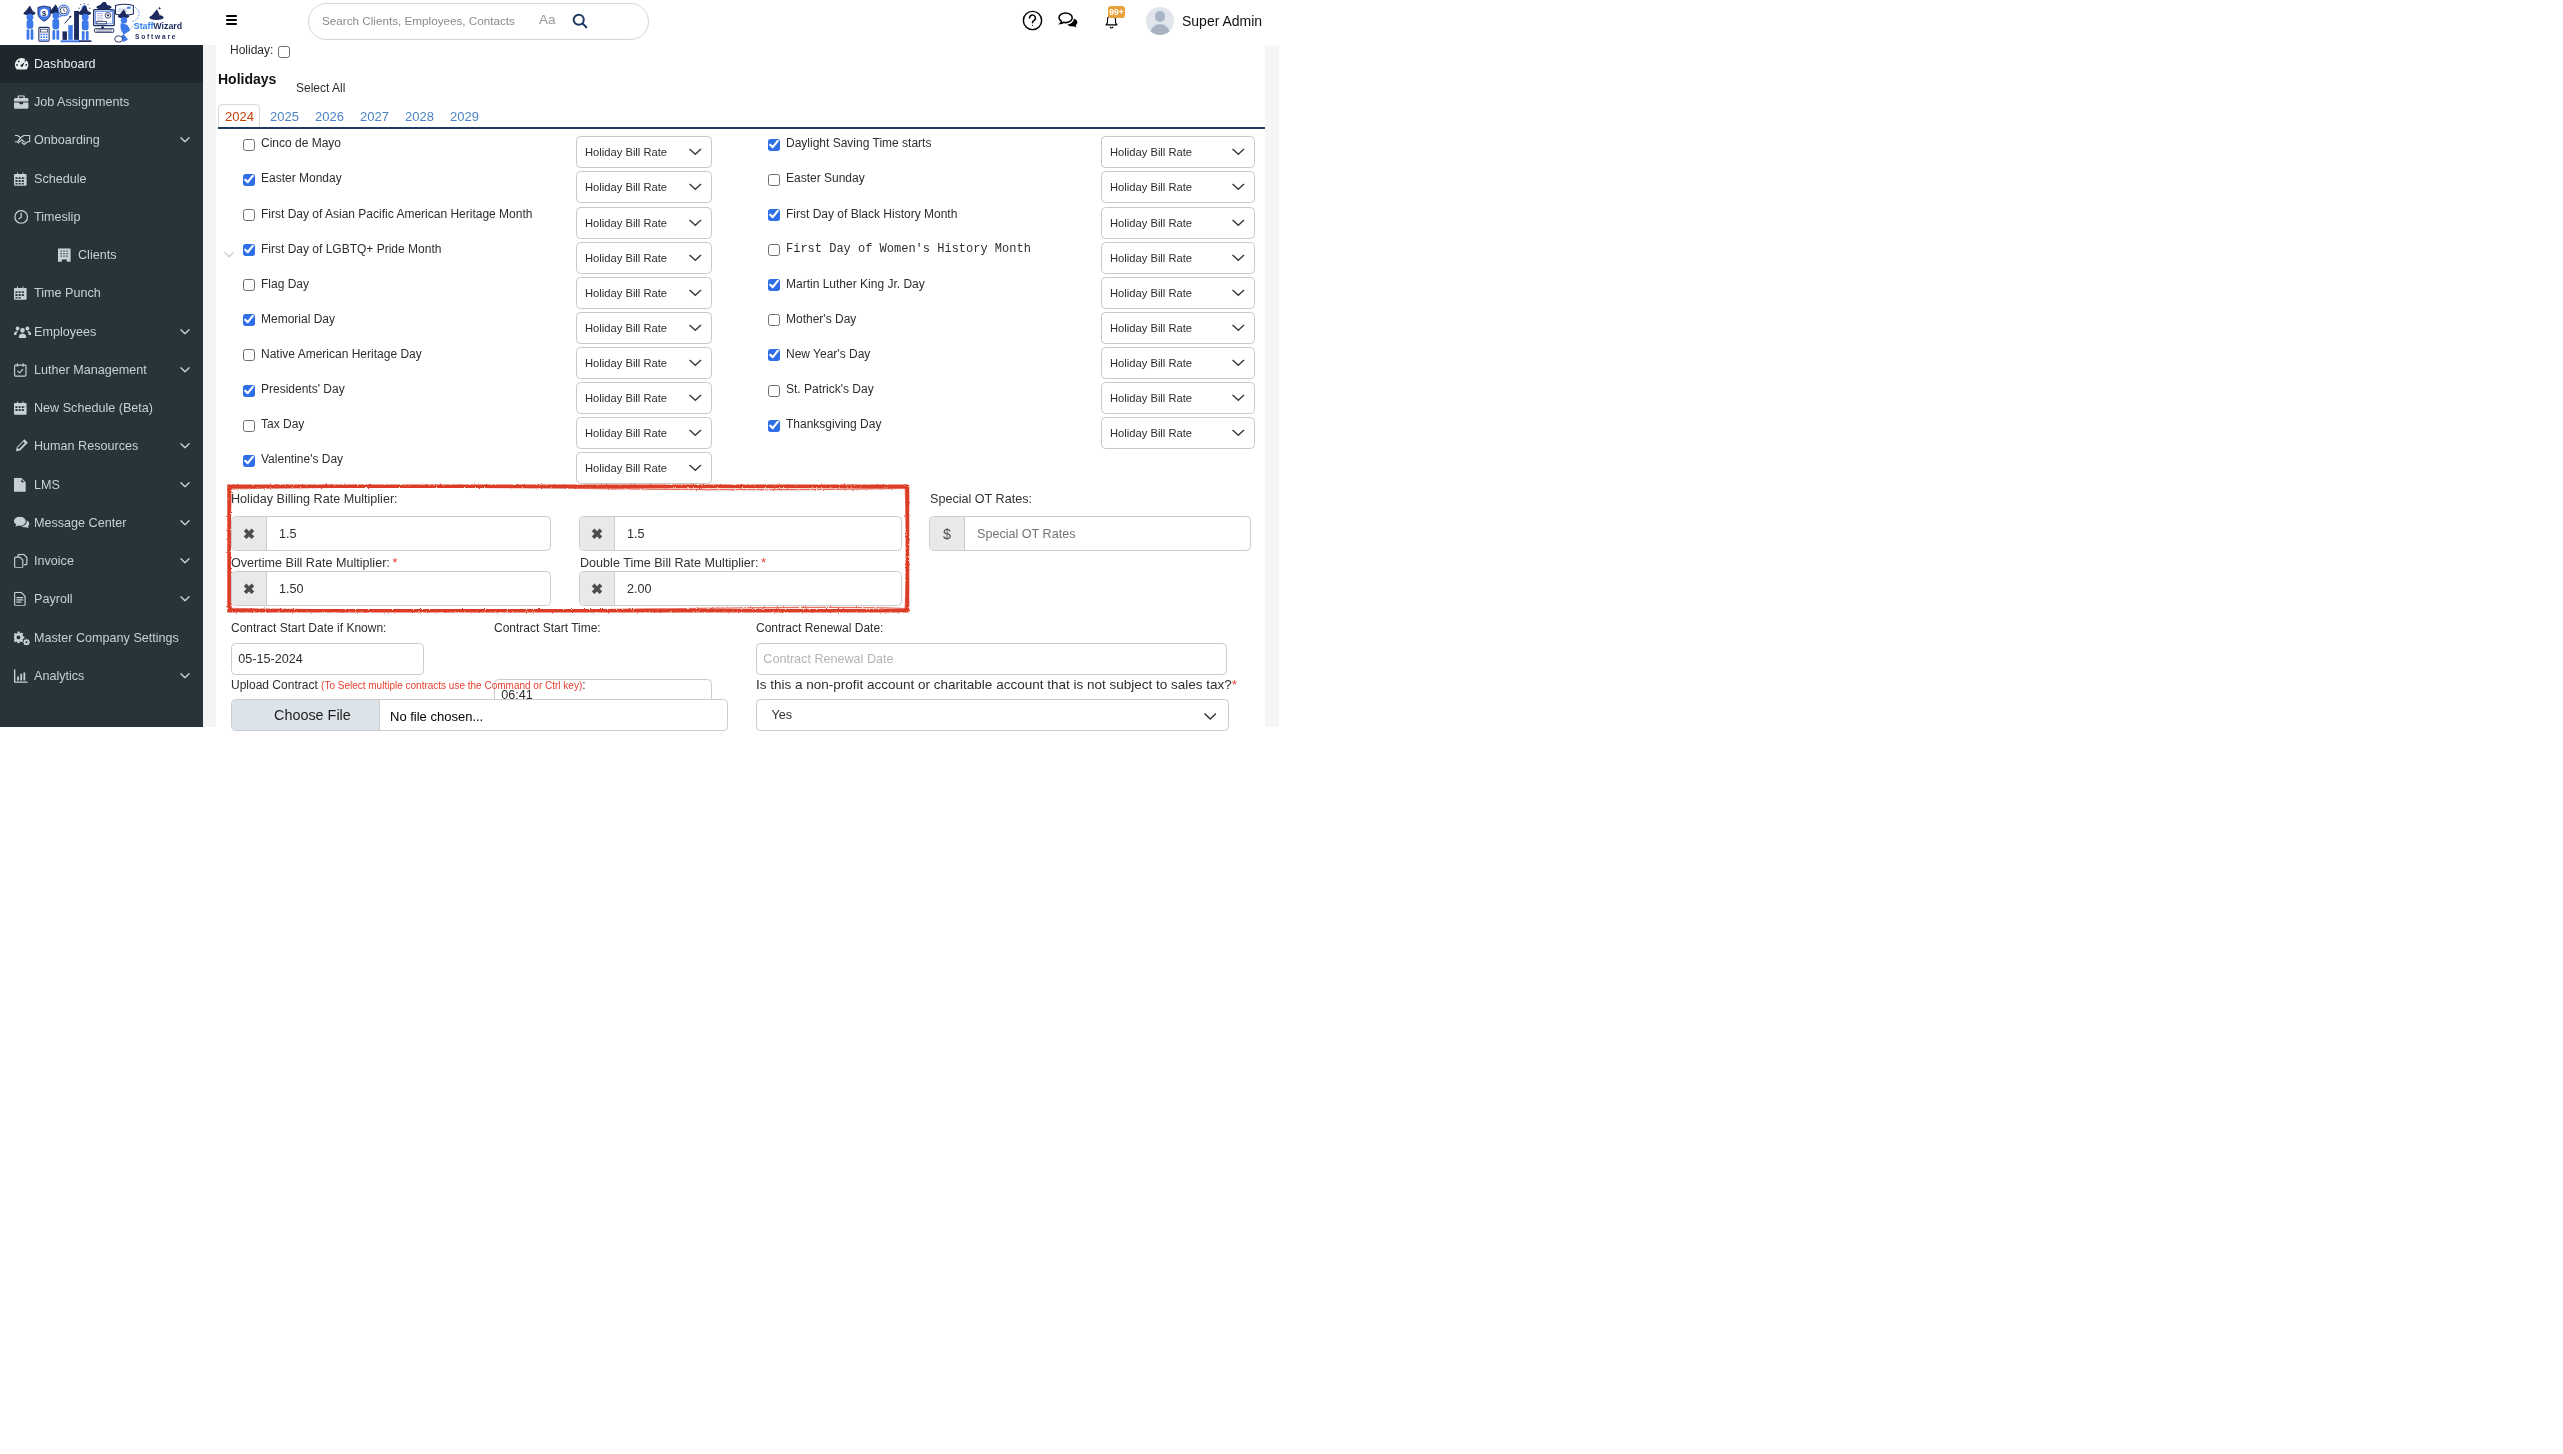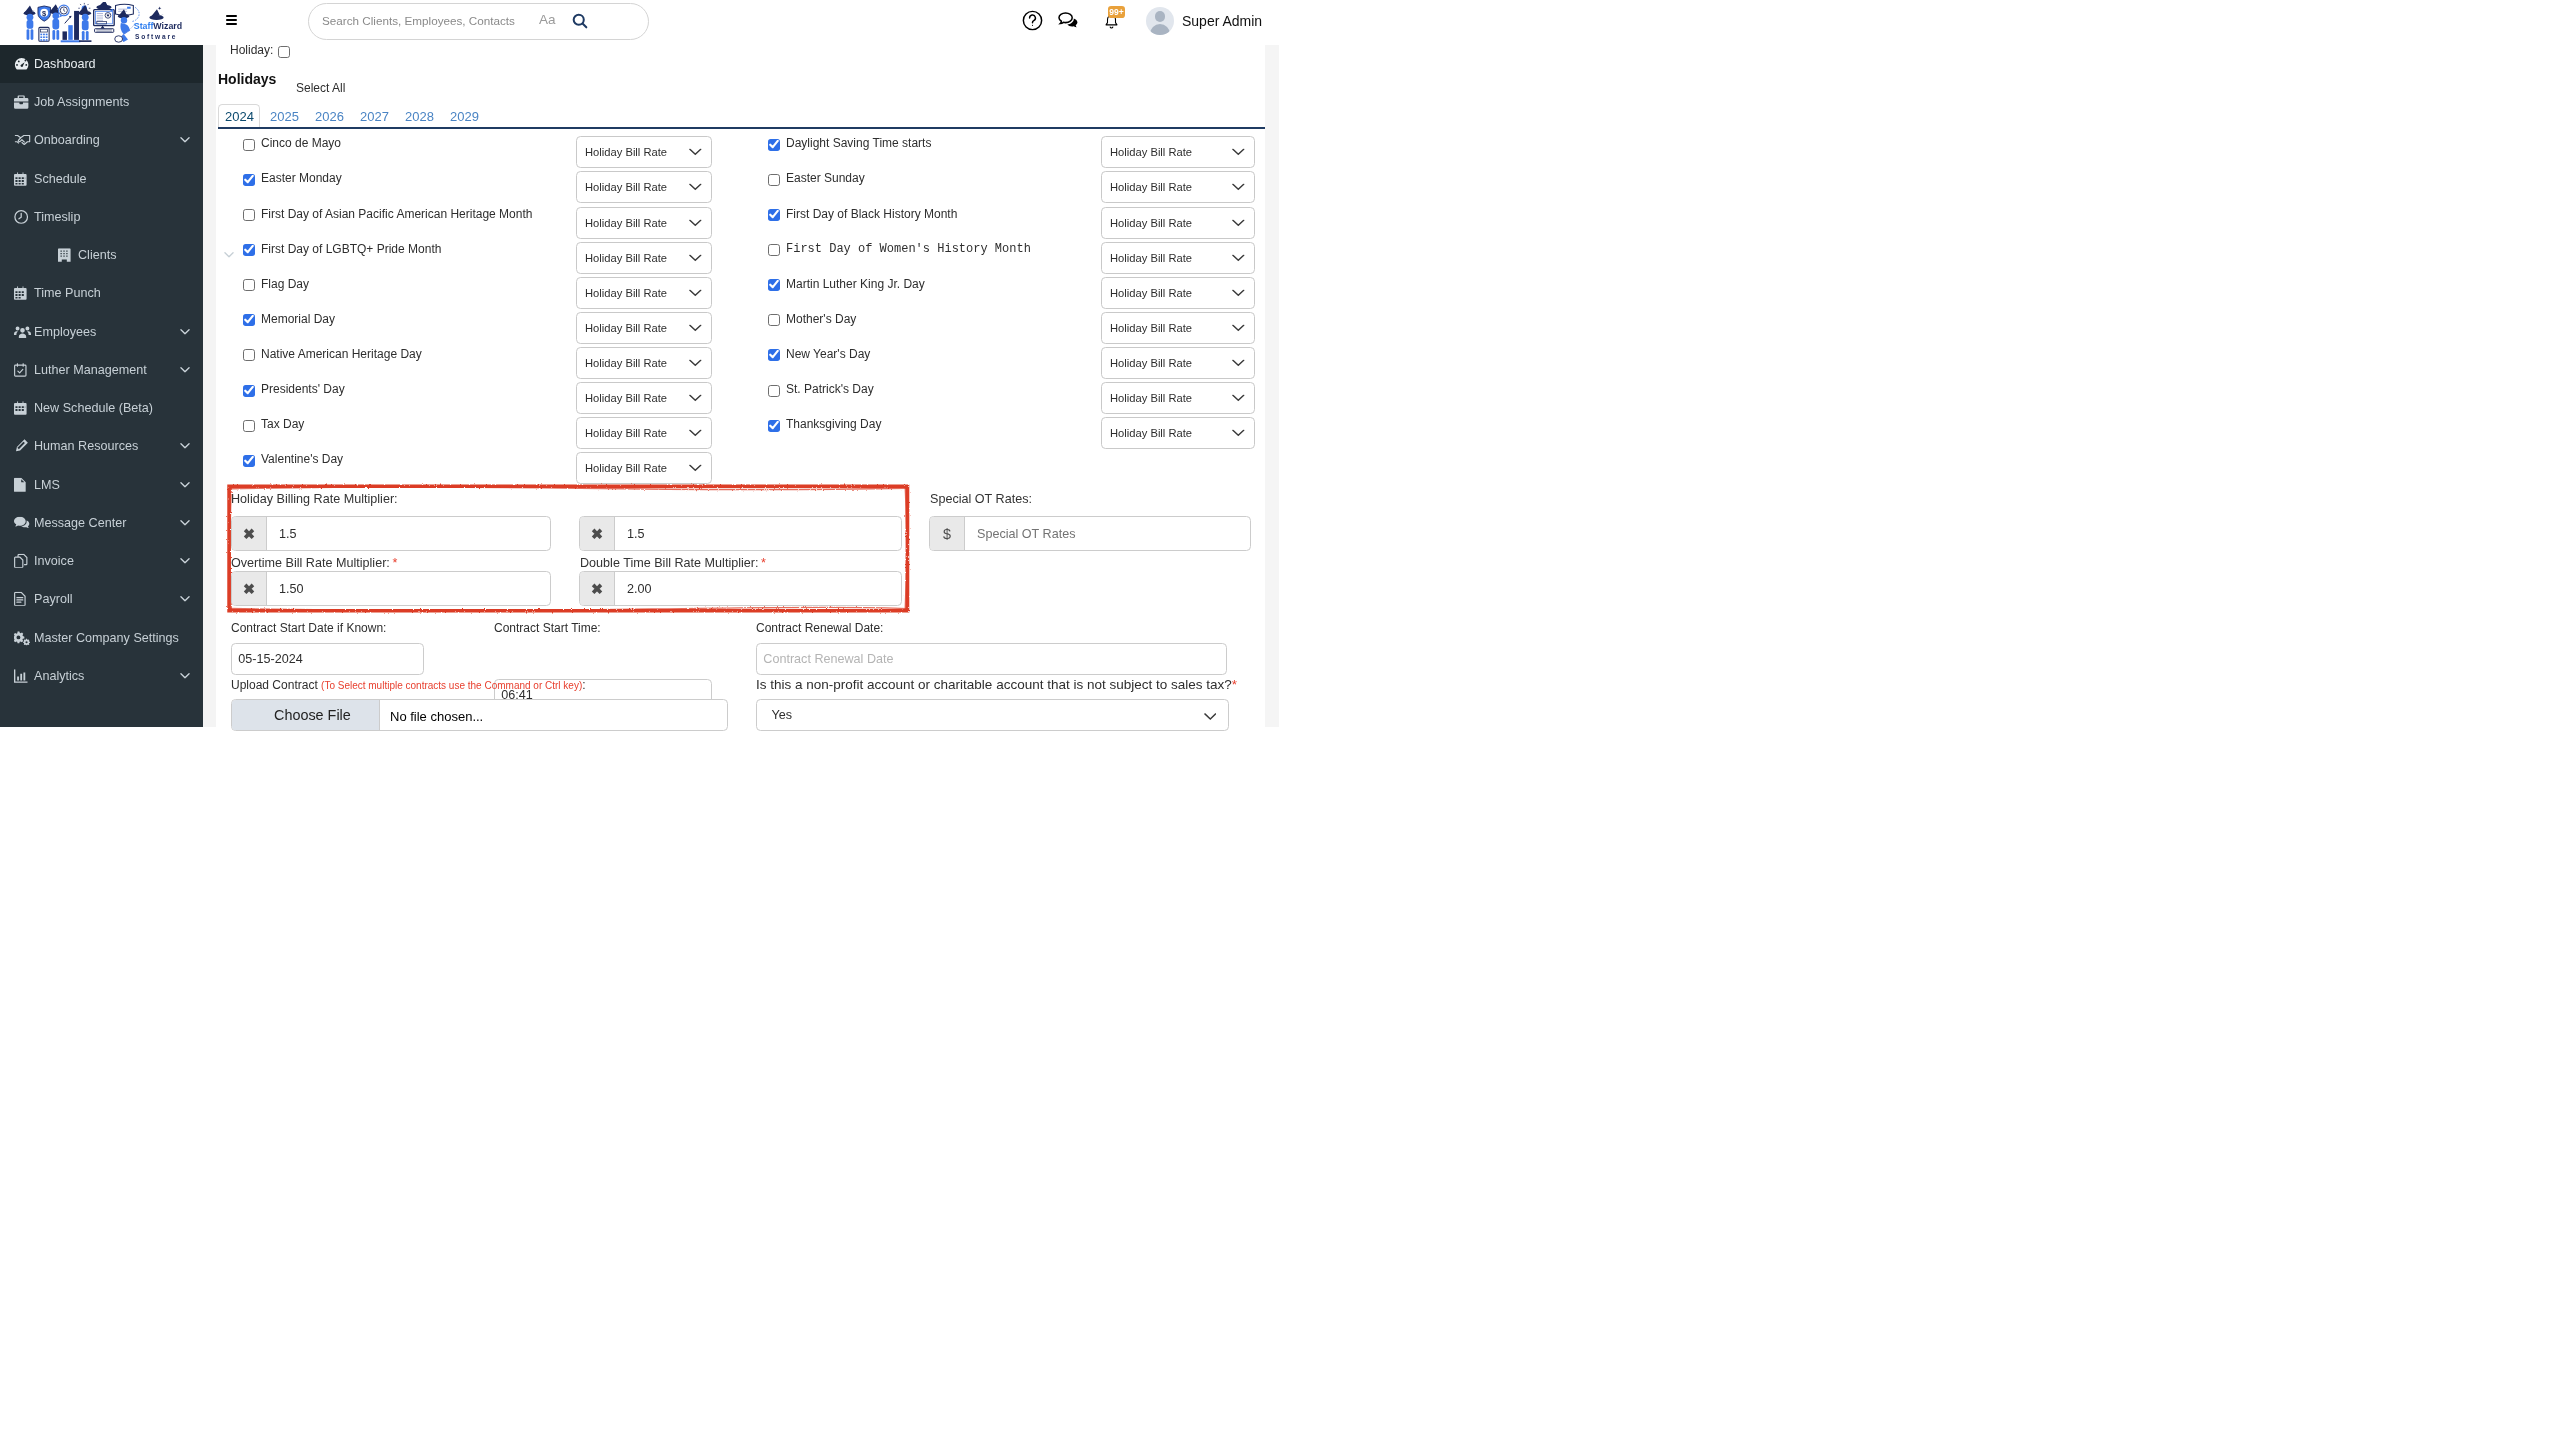--- a/index.html
+++ b/index.html
@@ -181,21 +181,21 @@
 <div id="gutterL"></div>
 <div id="gutterR"></div>
 <div id="edgeR"></div>
 <div id="content">
 <span class="lbl" style="left:230px;top:43px;">Holiday:</span>
 <span class="cb" style="left:278px;top:46px;"></span>
 <span class="lbl" style="left:296px;top:43px;margin-top:38px;">Select All</span>
 <div class="abs" style="left:218px;top:71px;font-size:14px;font-weight:bold;color:#111;">Holidays</div>
 
 <div class="abs" style="left:218px;top:104px;width:42px;height:24px;border:0.9px solid #d9d9d9;border-bottom:none;border-radius:4.5px 4.5px 0 0;background:#fff;"></div>
-<div class="abs" style="left:225px;top:109px;font-size:13px;color:#0c4a6e;">2024</div>
+<div class="abs" style="left:225px;top:109px;font-size:13px;color:#c2410c;">2024</div>
 <div class="abs" style="left:270px;top:109px;font-size:13px;color:#4a84c4;">2025</div>
 <div class="abs" style="left:315px;top:109px;font-size:13px;color:#4a84c4;">2026</div>
 <div class="abs" style="left:360px;top:109px;font-size:13px;color:#4a84c4;">2027</div>
 <div class="abs" style="left:405px;top:109px;font-size:13px;color:#4a84c4;">2028</div>
 <div class="abs" style="left:450px;top:109px;font-size:13px;color:#4a84c4;">2029</div>
 <div class="abs" style="left:218px;top:127px;width:1048px;height:1.6px;background:#1f3b62;"></div>
 <span class="cb" style="left:243px;top:139px;"></span>
 <span class="lbl" style="left:261px;top:136px;">Cinco de Mayo</span>
 <div class="sel" style="left:576px;top:136px;width:136px;">
       <span class="st">Holiday Bill Rate</span>

